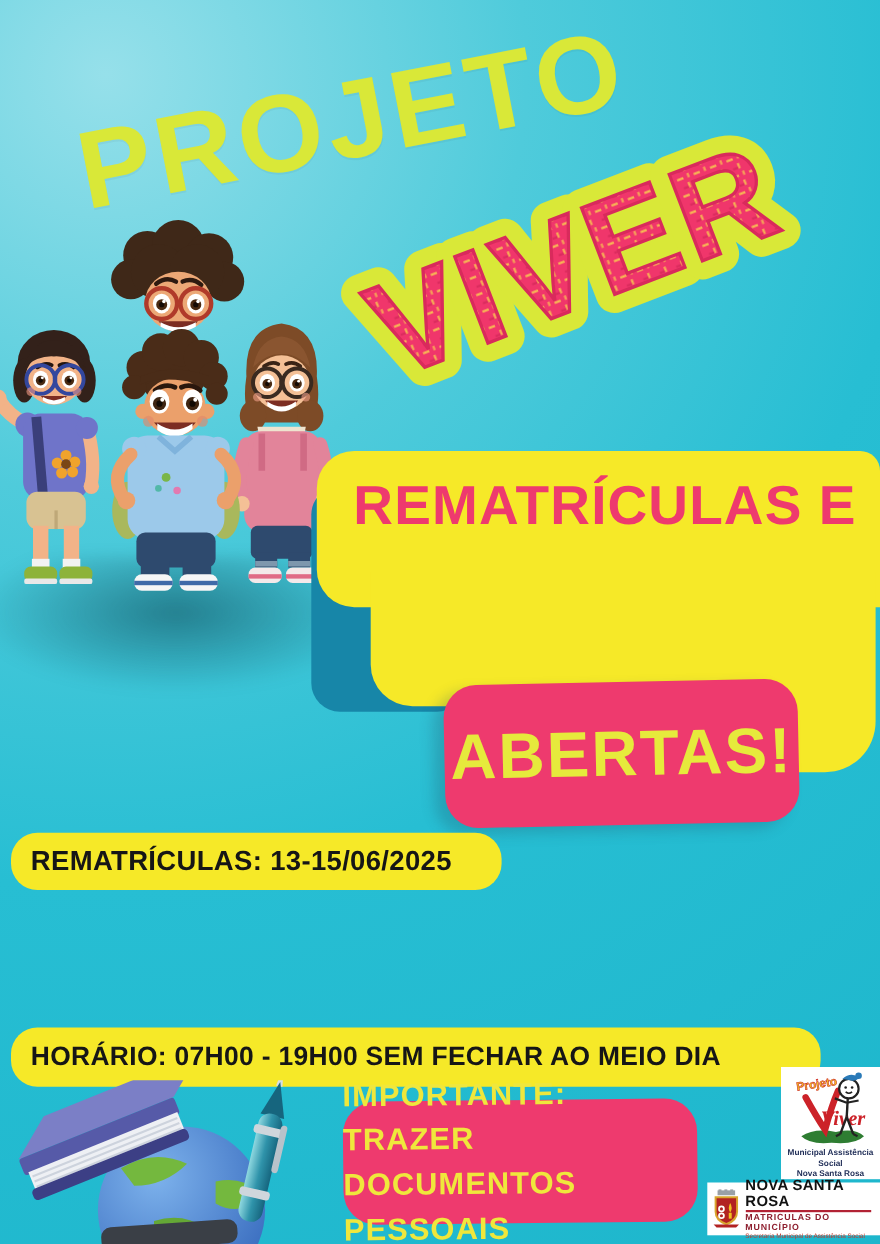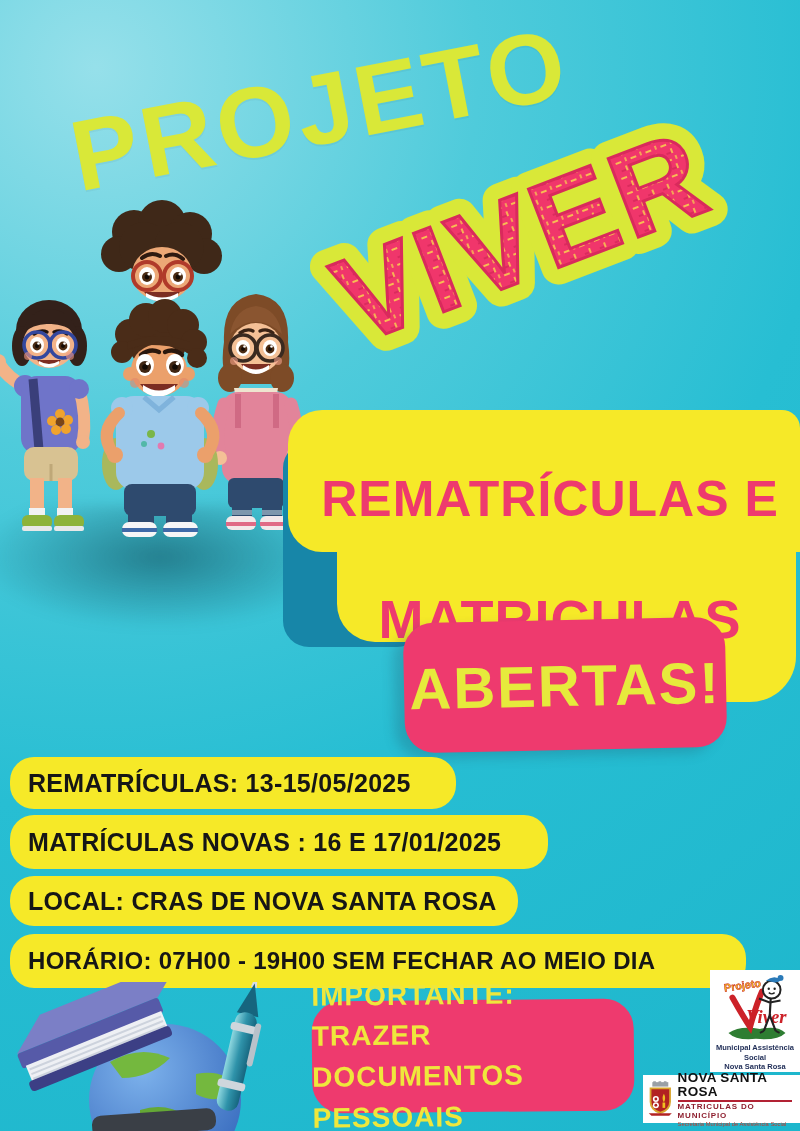--- a/index.html
+++ b/index.html
@@ -16,21 +16,21 @@
     font-size:100px;font-weight:800;letter-spacing:4px;color:#d9e838;
     text-shadow:0 2px 0 rgba(0,0,0,0.04);
   }
   .viver-svg{left:300px;top:88px;width:450px;height:300px;}
   
   .dark-accent{left:283px;top:442px;width:140px;height:205px;background:#1786a8;border-radius:26px;}
   .ybox{background:#f6e928;}
   .ybox-top{left:288px;top:410px;width:512px;height:142px;border-radius:34px 18px 0 34px;}
   .ybox-mid{left:337px;top:520px;width:300px;height:122px;border-radius:0 0 38px 38px;}
   .ybox-right{left:560px;top:520px;width:236px;height:182px;border-radius:0 0 46px 46px;}
-  .headline{color:#ee3a6e;font-weight:800;text-align:center;letter-spacing:1px;margin-top:40px;}
+  .headline{color:#ee3a6e;font-weight:800;text-align:center;letter-spacing:1px;}
   .headline-1{left:300px;top:430px;width:500px;font-size:50px;}
   .headline-2{left:330px;top:548px;width:460px;font-size:54px;}
   .abertas-box{
     left:404px;top:620px;width:322px;height:130px;background:#ee3a6e;border-radius:30px;
     display:flex;align-items:center;justify-content:center;transform:rotate(-1.2deg);
     box-shadow:-10px 6px 12px rgba(30,80,100,0.25);
   }
   .abertas-text{font-size:58px;font-weight:800;color:#e6ea3c;letter-spacing:2px;}
   
   .pill{
@@ -279,33 +279,26 @@
       <rect x="128" y="336" width="35" height="4" fill="#3f6aa8"></rect>
       <rect x="169" y="336" width="35" height="4" fill="#3f6aa8"></rect>
     </g>
   </svg>
 
   <div class="abs dark-accent"></div>
   <div class="abs ybox ybox-top"></div>
   <div class="abs ybox ybox-mid"></div>
   <div class="abs ybox ybox-right"></div>
   <div class="abs headline headline-1">REMATRÍCULAS E</div>
-  <div class="abs headline headline-2">MATRICULAS</div>
   <div class="abs abertas-box">
     <span class="abertas-text">ABERTAS!</span>
   </div>
 
   <div class="pill pill-1">
-    <span>REMATRÍCULAS: 13-15/05/2025</span>
-  </div>
-  <div class="pill pill-2">
-    <span>MATRÍCULAS NOVAS : 16 E 17/01/2025</span>
-  </div>
-  <div class="pill pill-3">
-    <span>LOCAL: CRAS DE NOVA SANTA ROSA</span>
+    <span>REMATRÍCULAS: 13-15/06/2025</span>
   </div>
   <div class="pill pill-4">
     <span>HORÁRIO: 07H00 - 19H00 SEM FECHAR AO MEIO DIA</span>
   </div>
 
   <svg class="abs supplies-svg" viewBox="0 0 292 149">
     <defs>
       <linearGradient id="penbody" x1="0" y1="0" x2="1" y2="0">
         <stop offset="0" stop-color="#8fd8e0"></stop>
           <stop offset="0.5" stop-color="#2f93aa"></stop>

